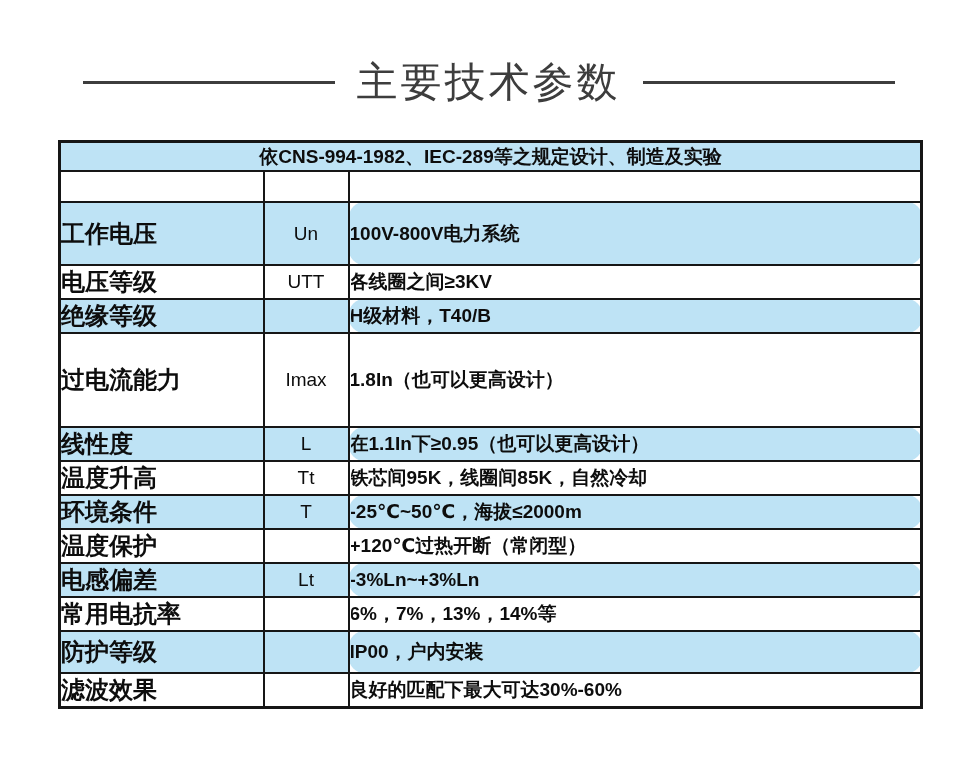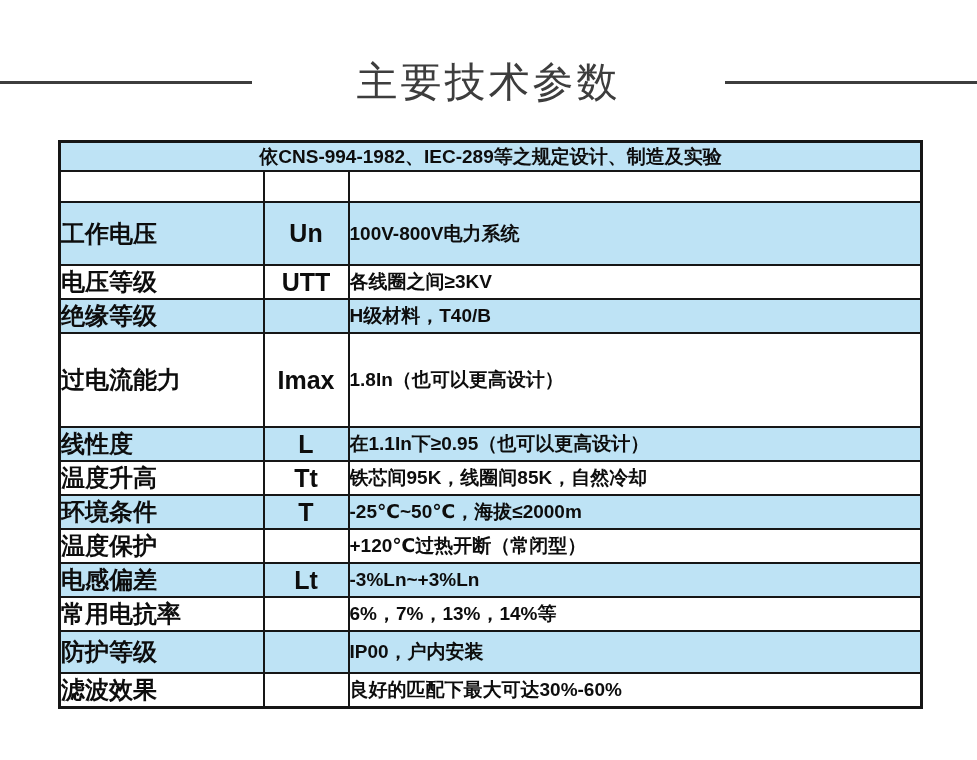--- a/index.html
+++ b/index.html
@@ -18,21 +18,21 @@
   }
 
   
   .title-row {
     position: absolute;
     top: 55px;
     left: 0;
     width: 100%;
     display: flex;
     align-items: center;
-    justify-content: space-between;
+    justify-content: center;
   }
   .title-line {
     flex: 0 0 252px;
     height: 3px;
     background: var(--title-color, #3d3d3d);
   }
   .page-title {
     margin: 0 22px;
     font-size: 41px;
     font-weight: 500;
@@ -70,30 +70,31 @@
   tbody tr:nth-child(even) { background: var(--row-blue, #BEE3F5); }
 
   td.c-name {
     text-align: left;
     font-size: 24px;
     font-weight: bold;
     color: #0d0d0d;
   }
   td.c-sym {
     text-align: center;
-    font-size: 25px;
-    font-weight: bold;
+    font-size: 19px;
+    font-weight: normal;
     color: #0d0d0d;
   }
   td.c-val {
     text-align: left;
     padding-left: 28px;
     font-size: 19px;
     font-weight: bold;
     color: #0d0d0d;
+    border-radius: 15px;
   }
 </style>
 </head>
 <body>
 
 <div class="page">
 
   <div class="title-row">
     <span class="title-line"></span>
     <h1 class="page-title">主要技术参数</h1>

